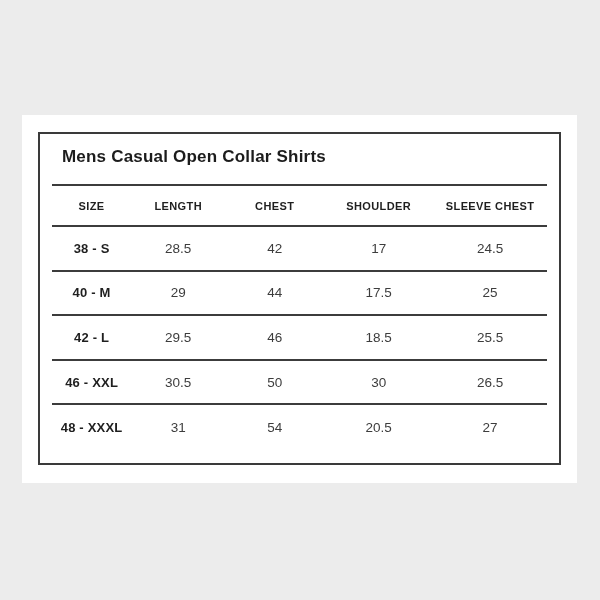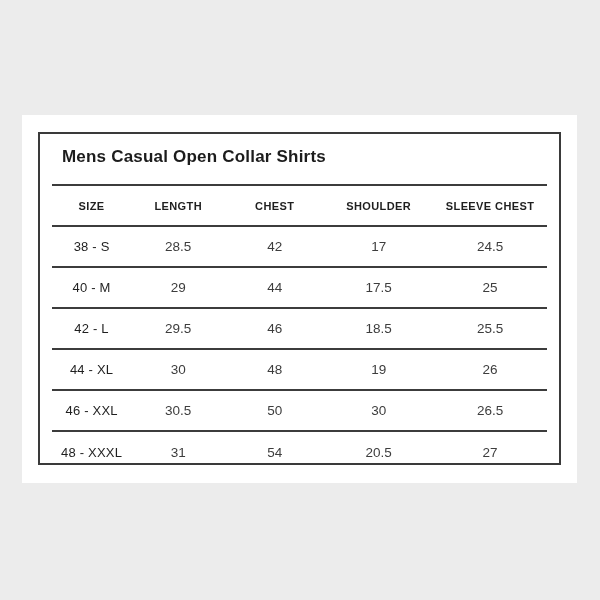--- a/index.html
+++ b/index.html
@@ -69,21 +69,21 @@
   table.size-table td {
     font-size: 13.5px;
     font-weight: 400;
     color: #3d3d3d;
     text-align: center;
     vertical-align: middle;
     padding: 0;
   }
   table.size-table td.size-cell {
     font-size: 13px;
-    font-weight: 400;
+    font-weight: 700;
     color: #1f1f1f;
     letter-spacing: 0.2px;
   }
 </style>
 </head>
 <body>
 
 <div class="card">
   <div class="chart-box">
 
@@ -123,27 +123,20 @@
             <td>25</td>
           </tr>
           <tr>
             <td class="size-cell">42 - L</td>
             <td>29.5</td>
             <td>46</td>
             <td>18.5</td>
             <td>25.5</td>
           </tr>
           <tr>
-            <td class="size-cell">44 - XL</td>
-            <td>30</td>
-            <td>48</td>
-            <td>19</td>
-            <td>26</td>
-          </tr>
-          <tr>
             <td class="size-cell">46 - XXL</td>
             <td>30.5</td>
             <td>50</td>
             <td>30</td>
             <td>26.5</td>
           </tr>
           <tr>
             <td class="size-cell">48 - XXXL</td>
             <td>31</td>
             <td>54</td>

